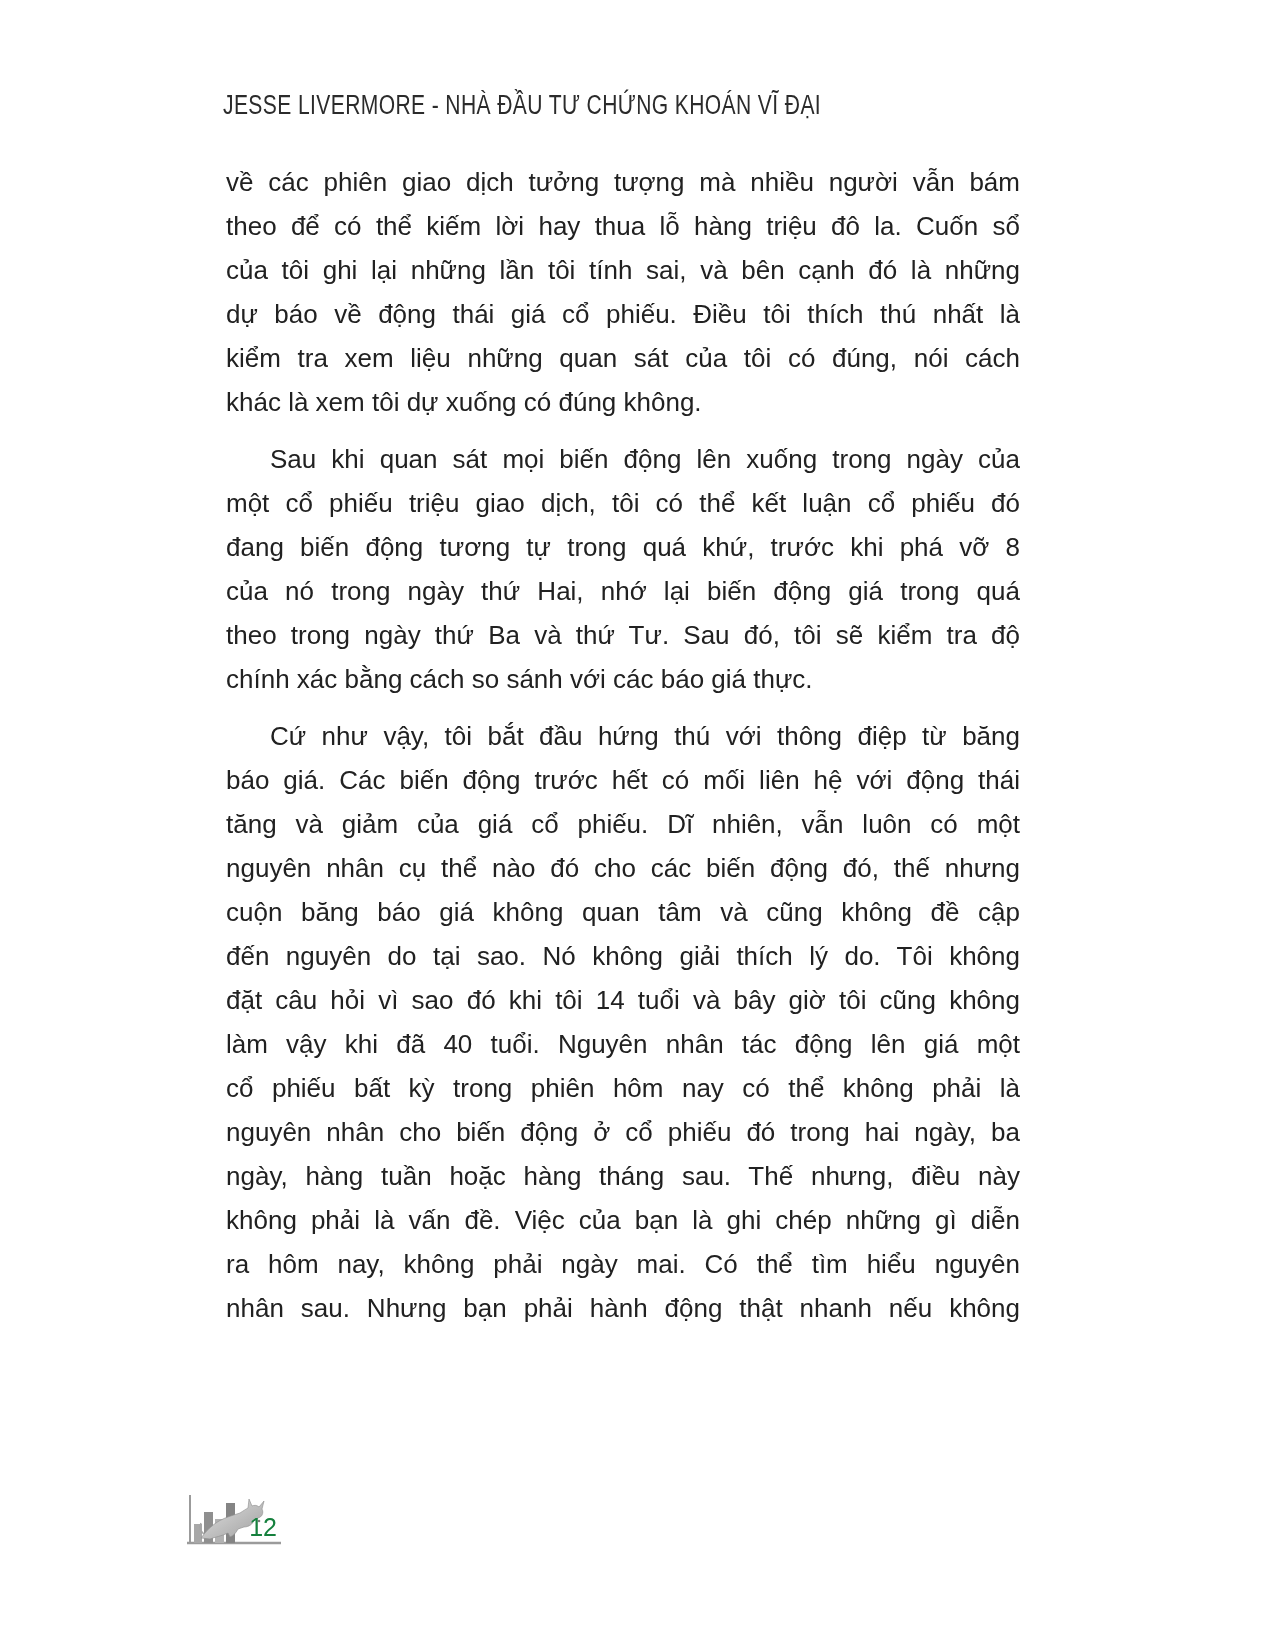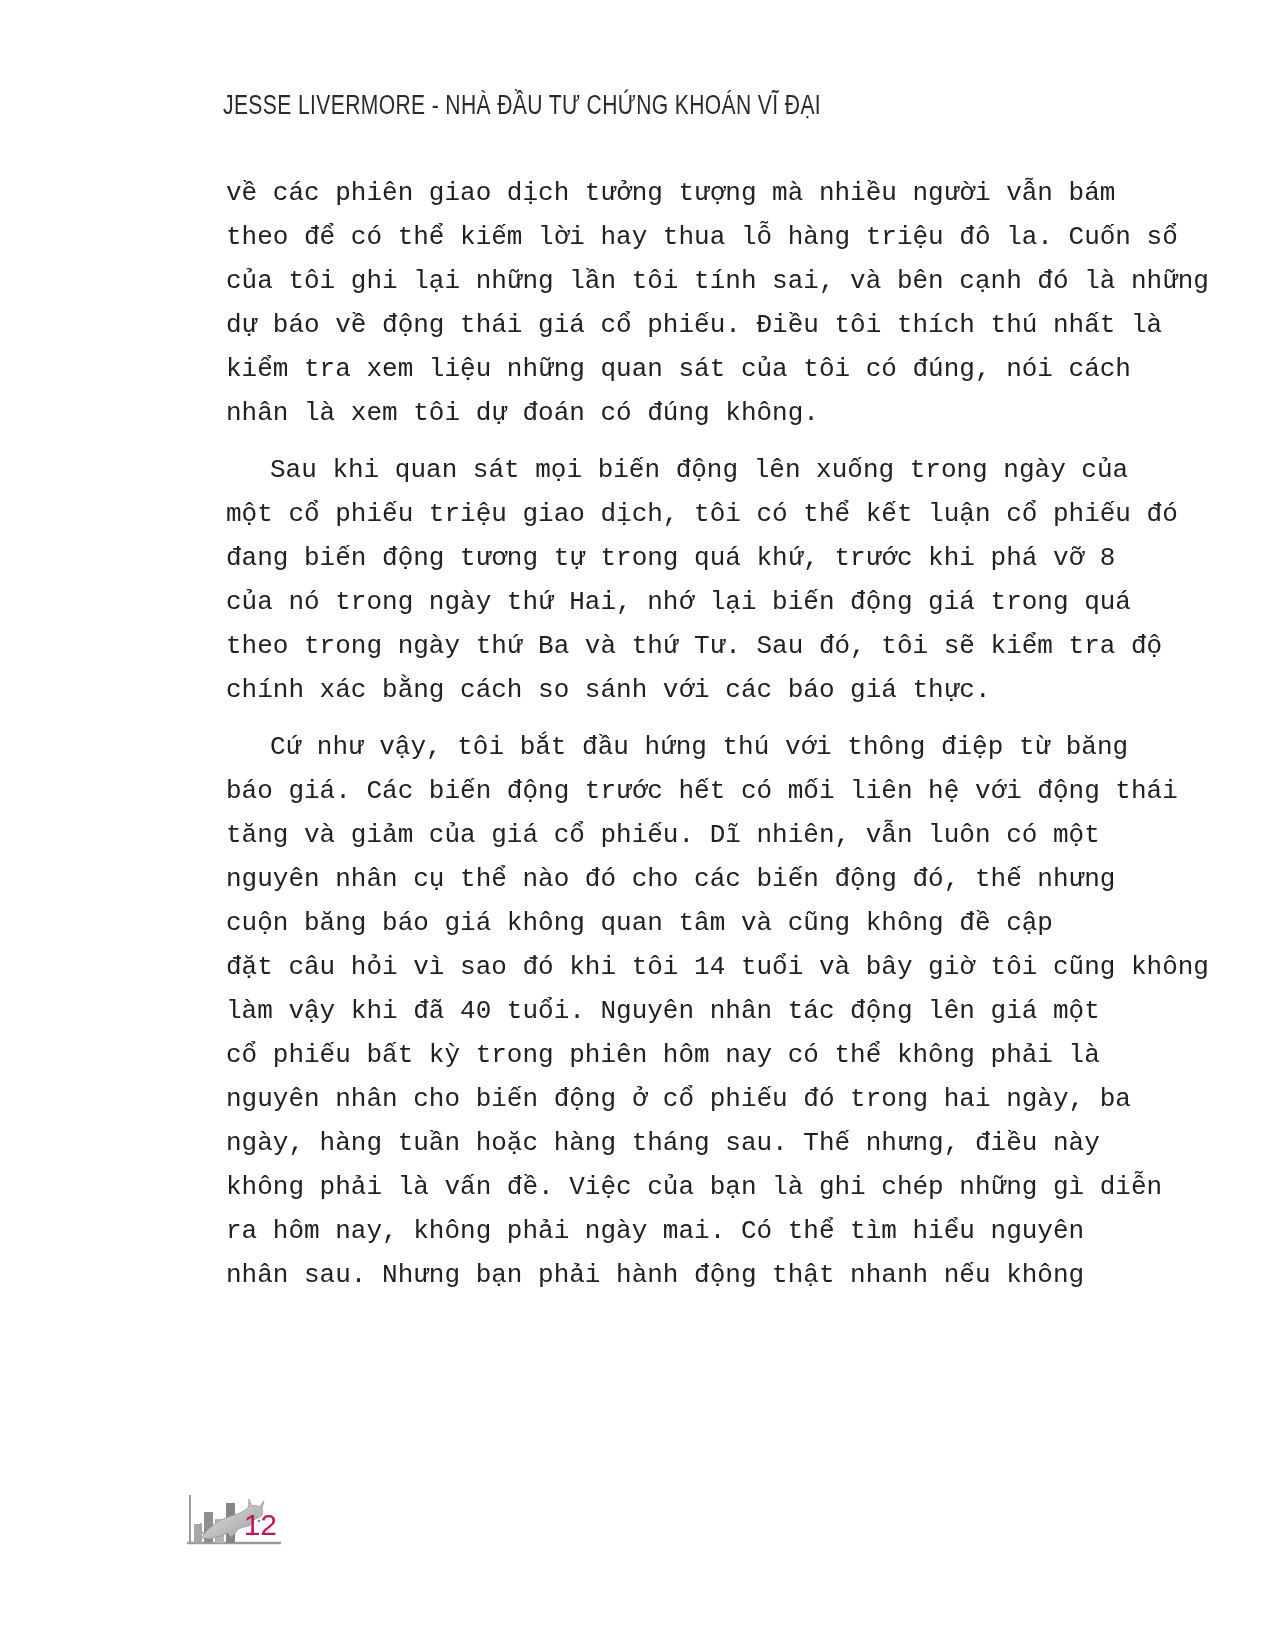--- a/index.html
+++ b/index.html
@@ -22,24 +22,23 @@
     color: #2b2b2b;
     white-space: nowrap;
     transform: scaleX(0.78);
     transform-origin: left center;
   }
   .body-text {
     position: absolute;
     left: 226px;
     top: 160px;
     width: 794px;
-    font-family: Liberation Mono, monospace;
+    font-family: Liberation Sans, sans-serif;
     font-size: 26px;
     color: #212121;
-    margin-top: 11px;
   }
   .para { margin: 0; }
   .para + .para { margin-top: 13px; }
   .line {
     height: 44px;
     line-height: 44px;
     text-align: justify;
     text-align-last: justify;
     white-space: nowrap;
     overflow: visible;
@@ -55,55 +54,56 @@
   }
   .footer-icon-svg {
     position: absolute;
     left: 0; top: 0;
   }
   .page-number {
     position: absolute;
     right: 4px;
     bottom: 6px;
     font-family: "Liberation Sans", sans-serif;
-    font-size: 30px;
-    color: #be185d;
+    font-size: 25px;
+    color: #15803d;
     line-height: 1;
   }
 </style>
 </head>
 <body>
 
 <div class="page">
 
   <div class="running-header">JESSE LIVERMORE - NHÀ ĐẦU TƯ CHỨNG KHOÁN VĨ ĐẠI</div>
 
   <div class="body-text" id="body-container">
       <div class="para">
         <div class="line">về các phiên giao dịch tưởng tượng mà nhiều người vẫn bám</div>
         <div class="line">theo để có thể kiếm lời hay thua lỗ hàng triệu đô la. Cuốn sổ</div>
         <div class="line">của tôi ghi lại những lần tôi tính sai, và bên cạnh đó là những</div>
         <div class="line">dự báo về động thái giá cổ phiếu. Điều tôi thích thú nhất là</div>
         <div class="line">kiểm tra xem liệu những quan sát của tôi có đúng, nói cách</div>
-        <div class="line lastline">nhân là xem tôi dự đoán có đúng không.</div>
+        <div class="line lastline">khác là xem tôi dự xuống có đúng không.</div>
       </div>
       <div class="para">
         <div class="line indent">Sau khi quan sát mọi biến động lên xuống trong ngày của</div>
         <div class="line">một cổ phiếu triệu giao dịch, tôi có thể kết luận cổ phiếu đó</div>
         <div class="line">đang biến động tương tự trong quá khứ, trước khi phá vỡ 8</div>
         <div class="line">của nó trong ngày thứ Hai, nhớ lại biến động giá trong quá</div>
         <div class="line">theo trong ngày thứ Ba và thứ Tư. Sau đó, tôi sẽ kiểm tra độ</div>
         <div class="line lastline">chính xác bằng cách so sánh với các báo giá thực.</div>
       </div>
       <div class="para">
         <div class="line indent">Cứ như vậy, tôi bắt đầu hứng thú với thông điệp từ băng</div>
         <div class="line">báo giá. Các biến động trước hết có mối liên hệ với động thái</div>
         <div class="line">tăng và giảm của giá cổ phiếu. Dĩ nhiên, vẫn luôn có một</div>
         <div class="line">nguyên nhân cụ thể nào đó cho các biến động đó, thế nhưng</div>
         <div class="line">cuộn băng báo giá không quan tâm và cũng không đề cập</div>
+        <div class="line">đến nguyên do tại sao. Nó không giải thích lý do. Tôi không</div>
         <div class="line">đặt câu hỏi vì sao đó khi tôi 14 tuổi và bây giờ tôi cũng không</div>
         <div class="line">làm vậy khi đã 40 tuổi. Nguyên nhân tác động lên giá một</div>
         <div class="line">cổ phiếu bất kỳ trong phiên hôm nay có thể không phải là</div>
         <div class="line">nguyên nhân cho biến động ở cổ phiếu đó trong hai ngày, ba</div>
         <div class="line">ngày, hàng tuần hoặc hàng tháng sau. Thế nhưng, điều này</div>
         <div class="line">không phải là vấn đề. Việc của bạn là ghi chép những gì diễn</div>
         <div class="line">ra hôm nay, không phải ngày mai. Có thể tìm hiểu nguyên</div>
         <div class="line">nhân sau. Nhưng bạn phải hành động thật nhanh nếu không</div>
       </div>
     </div>

